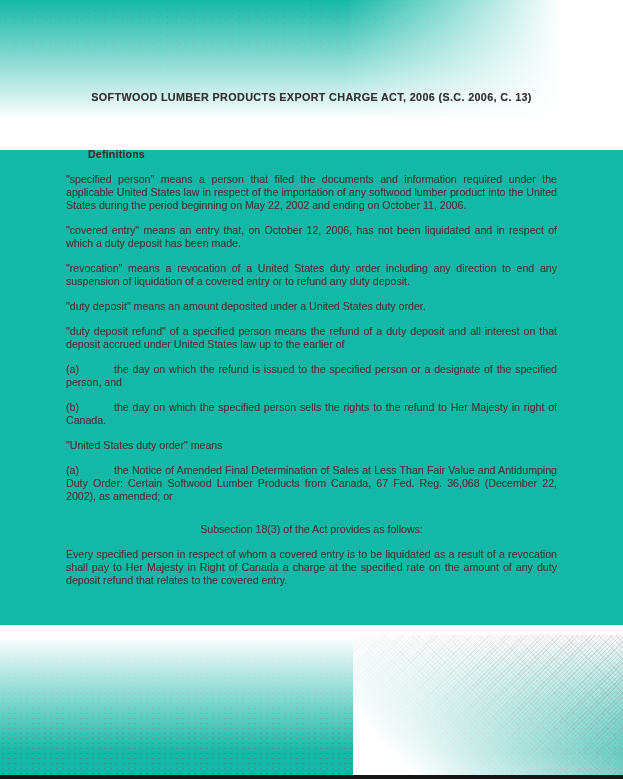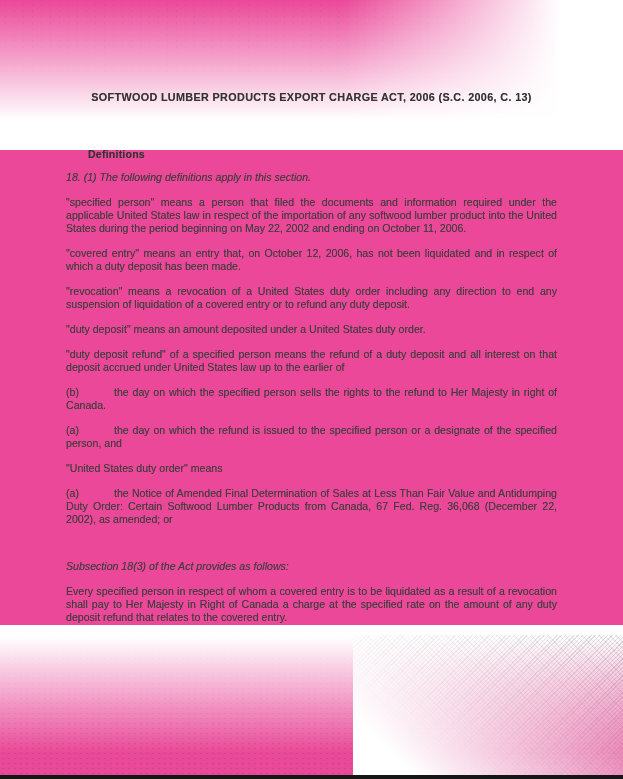--- a/index.html
+++ b/index.html
@@ -4,21 +4,21 @@
 <style>
   html, body {
     margin: 0;
     padding: 0;
     background: #e9e9e9;
   }
   .page {
     position: relative;
     width: 623px;
     height: 779px;
-    background: #ec4899;
+    background: #14b8a6;
     overflow: hidden;
     font-family: "Liberation Sans", "DejaVu Sans", sans-serif;
     font-size: 10.6px;
     line-height: 13px;
     color: #3d3d3d;
     text-shadow: 0 0 0.5px rgba(70,70,70,0.55);
   }
   .content {
     position: absolute;
     left: 66px;
@@ -42,23 +42,22 @@
   }
   .intro {
     font-style: italic;
     margin: 10px 0 0 0;
   }
   p.body {
     margin: 12px 0 0 0;
     text-align: justify;
   }
   p.note {
-    margin: 34px 0 0 0;
-    font-style: italic;
-    text-align: left;
+    margin: 20px 0 0 0;
+    text-align: center;
   }
   .plabel {
     display: inline-block;
     width: 48px;
   }
   
   .noise-top {
     position: absolute;
     left: 0; right: 0; top: 0;
     height: 150px;
@@ -107,35 +106,34 @@
 <div class="page">
 
   <div class="noise-top"></div>
 
   <div class="content">
 
     <div class="title">SOFTWOOD LUMBER PRODUCTS EXPORT CHARGE ACT, 2006 (S.C. 2006, C. 13)</div>
 
     <div class="heading">Definitions</div>
 
-    <p class="intro">18. (1) The following definitions apply in this section.</p>
 
     <p class="body">"specified person" means a person that filed the documents and information required under the applicable United States law in respect of the importation of any softwood lumber product into the United States during the period beginning on May 22, 2002 and ending on October 11, 2006.</p>
 
     <p class="body">"covered entry" means an entry that, on October 12, 2006, has not been liquidated and in respect of which a duty deposit has been made.</p>
 
     <p class="body">"revocation" means a revocation of a United States duty order including any direction to end any suspension of liquidation of a covered entry or to refund any duty deposit.</p>
 
     <p class="body">"duty deposit" means an amount deposited under a United States duty order.</p>
 
     <p class="body">"duty deposit refund" of a specified person means the refund of a duty deposit and all interest on that deposit accrued under United States law up to the earlier of</p>
 
+    <p class="body"><span class="plabel">(a)</span><span>the day on which the refund is issued to the specified person or a designate of the specified person, and</span></p>
+
     <p class="body"><span class="plabel">(b)</span><span>the day on which the specified person sells the rights to the refund to Her Majesty in right of Canada.</span></p>
-
-    <p class="body"><span class="plabel">(a)</span><span>the day on which the refund is issued to the specified person or a designate of the specified person, and</span></p>
 
     <p class="body">"United States duty order" means</p>
 
     <p class="body"><span class="plabel">(a)</span><span>the Notice of Amended Final Determination of Sales at Less Than Fair Value and Antidumping Duty Order: Certain Softwood Lumber Products from Canada, 67 Fed. Reg. 36,068 (December 22, 2002), as amended; or</span></p>
 
 
     <p class="note">Subsection 18(3) of the Act provides as follows:</p>
 
     <p class="body">Every specified person in respect of whom a covered entry is to be liquidated as a result of a revocation shall pay to Her Majesty in Right of Canada a charge at the specified rate on the amount of any duty deposit refund that relates to the covered entry.</p>
 

